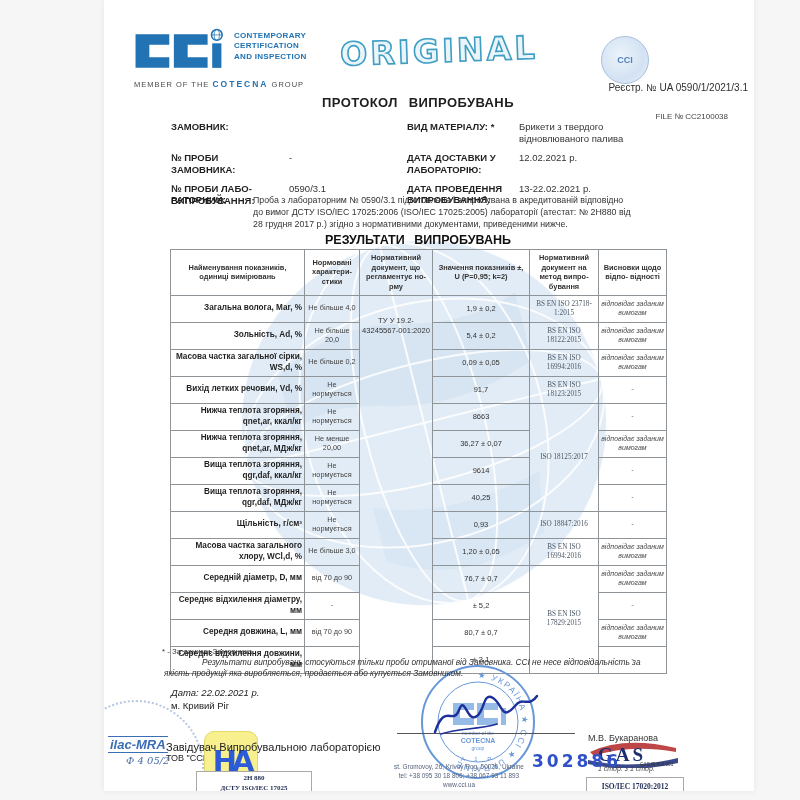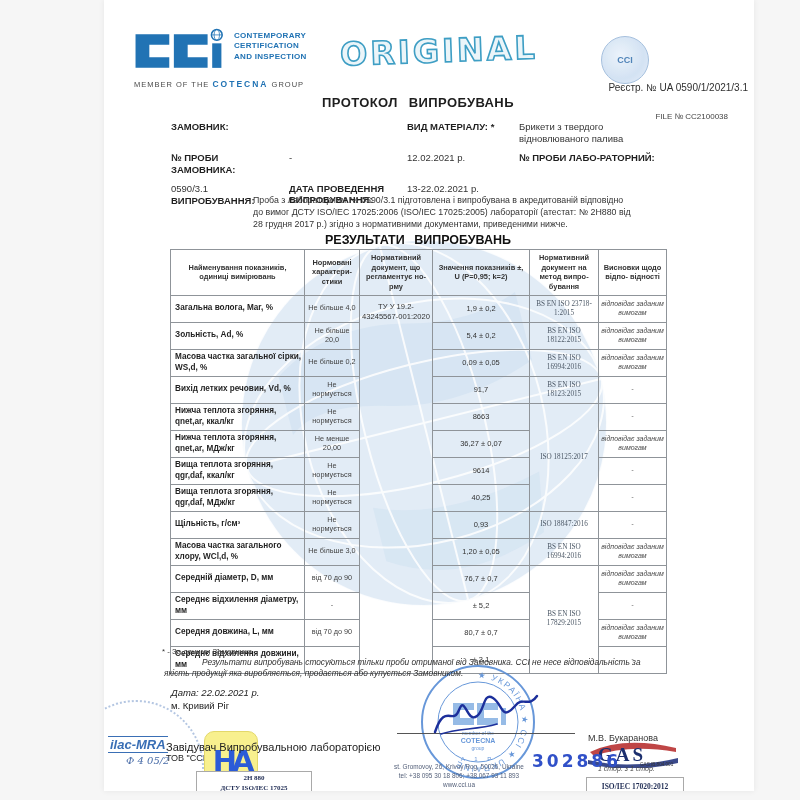--- a/index.html
+++ b/index.html
@@ -41,23 +41,23 @@
 
   
   .globe{left:130px;top:233px;z-index:0;pointer-events:none;}
 
   
   table.results{position:absolute;left:66px;top:249px;width:496px;border-collapse:collapse;
                 table-layout:fixed;z-index:2;background:transparent;}
   .results th,.results td{border:1px solid #8f9499;vertical-align:middle;}
   .results th{font-size:7.4px;font-weight:bold;color:#333;padding:3px 2px;line-height:1.3;height:34px;}
   .results td{font-size:7.5px;text-align:center;padding:2px 2px;line-height:1.2;color:#333;height:22px;}
-  td.name{text-align:left;font-weight:bold;font-size:8.2px;padding-left:4px;color:#1f1f1f;line-height:1.3;}
+  td.name{text-align:right;font-weight:bold;font-size:8.2px;padding-left:4px;color:#1f1f1f;line-height:1.3;}
   td.norm{font-size:7.3px;color:#444;}
-  td.doc{vertical-align:top;padding-top:6px;font-size:7.6px;color:#333;line-height:1.35;}
+  td.doc{vertical-align:top;padding-top:20px;font-size:7.6px;color:#333;line-height:1.35;}
   td.method{font-family:"Liberation Serif",serif;font-size:7.2px;color:#4c5866;}
   td.concl{font-style:italic;font-size:7px;color:#4a4a4a;line-height:1.25;}
 
   
   .footnote{left:58px;top:647px;font-size:7.8px;color:#333;z-index:3;}
   .disclaimer{left:60px;top:657px;width:504px;font-size:8.3px;font-style:italic;color:#2f2f2f;
               line-height:1.3;text-indent:38px;z-index:3;}
   .date{left:67px;top:687px;font-size:9.5px;color:#222;z-index:3;font-style:italic;}
   .city{left:67px;top:700px;font-size:9.5px;color:#222;z-index:3;}
   .head1{left:62px;top:741px;font-size:11px;color:#222;z-index:4;}
@@ -148,20 +148,21 @@
   <div class="abs file-no">FILE №  CC2100038</div>
 
   <div class="abs info">
     <div class="lab">ЗАМОВНИК:</div>
     <div class="val"></div>
     <div class="lab">ВИД МАТЕРІАЛУ: *</div>
     <div class="val">Брикети з твердого відновлюваного палива</div>
 
     <div class="lab">№ ПРОБИ ЗАМОВНИКА:</div>
     <div class="val">-</div>
+    <div class="lab">ДАТА ДОСТАВКИ У ЛАБОРАТОРІЮ:</div>
     <div class="val">12.02.2021 р.</div>
 
     <div class="lab">№ ПРОБИ ЛАБО-РАТОРНИЙ:</div>
     <div class="val">0590/3.1</div>
     <div class="lab">ДАТА ПРОВЕДЕННЯ ВИПРОБУВАННЯ:</div>
     <div class="val">13-22.02.2021 р.</div>
   </div>
 
   <div class="abs test-row">
     <div class="lab">ВИПРОБУВАННЯ:</div>

